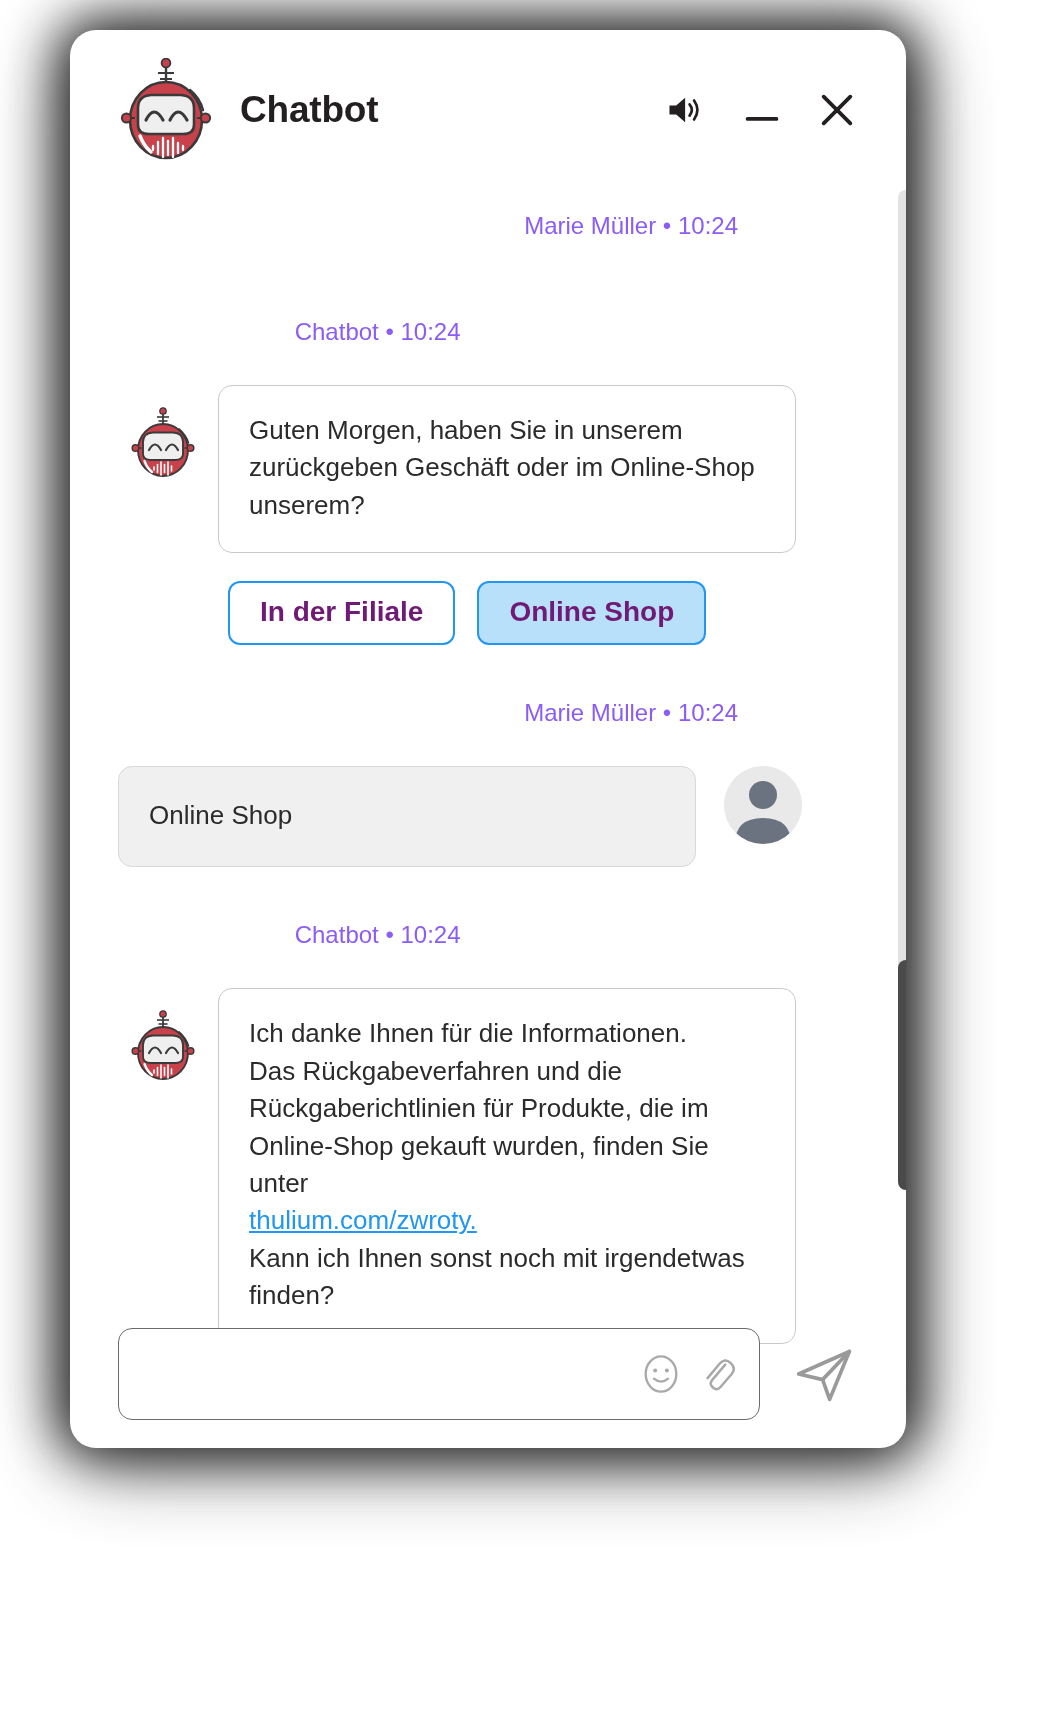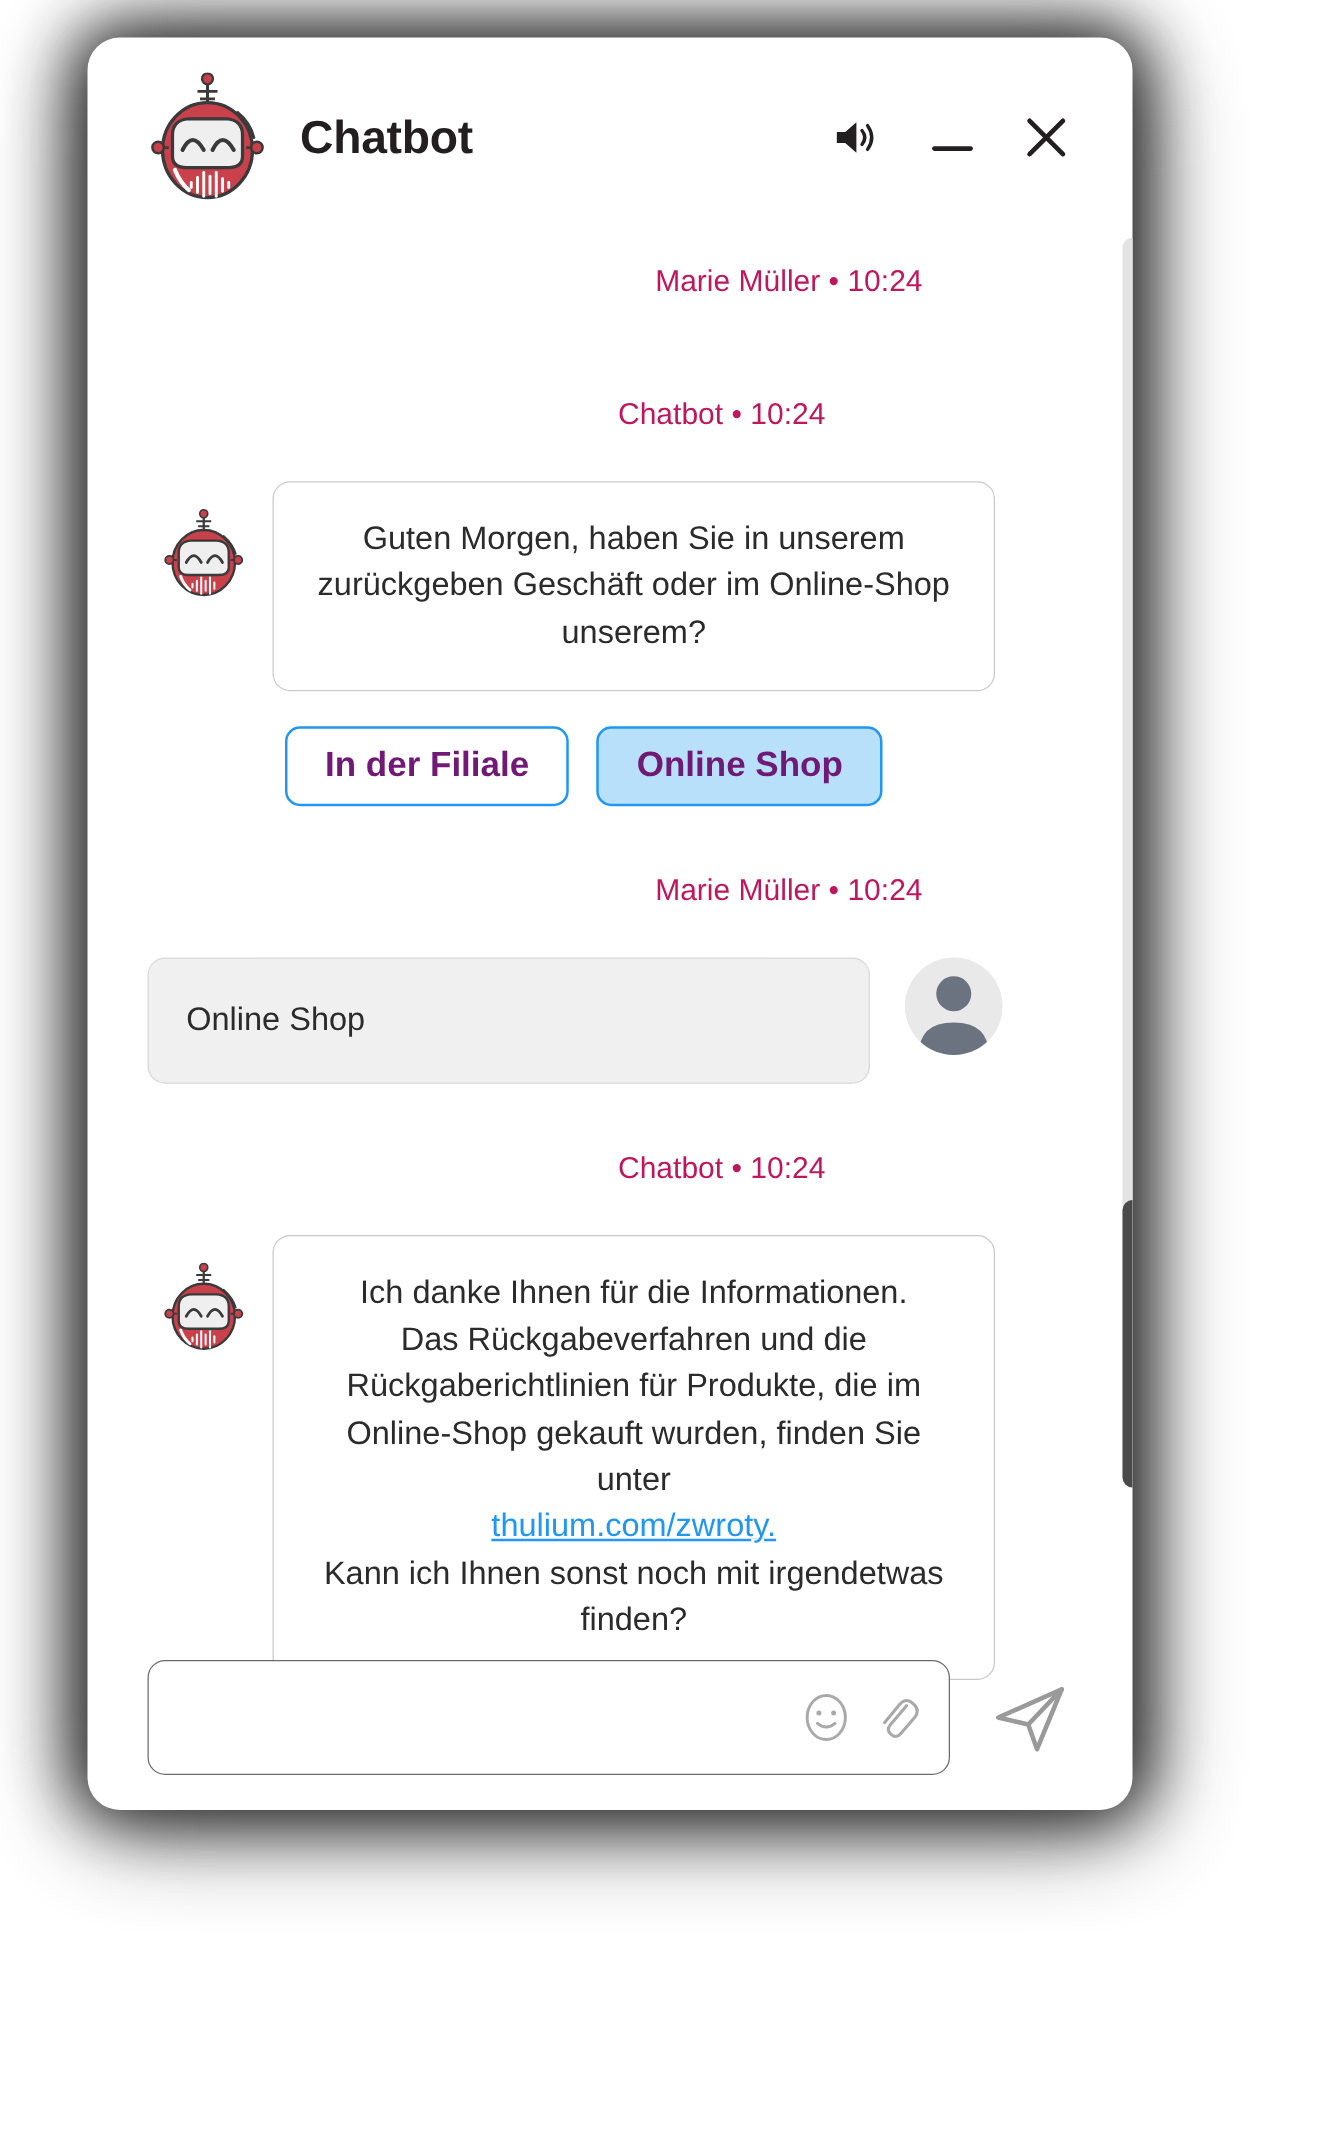--- a/index.html
+++ b/index.html
@@ -93,21 +93,21 @@
   #conversation {
     position: relative;
     padding: 0 46px 0 48px;
     box-sizing: border-box;
     height: 1110px;
   }
 
   .msg-group { position: relative; }
   .meta {
     font-size: 24px;
-    color: #be185d;
+    color: #8b5cf6;
     line-height: 1;
     white-space: pre;
   }
 
   
   .user-group { margin-bottom: 10px; }
   .user-meta {
     text-align: right;
     padding-right: 122px;
     margin-bottom: 17px;
@@ -133,21 +133,21 @@
     height: 78px;
     border-radius: 50%;
     background: #e9e9e9;
     margin-left: 28px;
     flex: 0 0 auto;
     overflow: hidden;
     position: relative;
   }
 
   
-  .bot-group { margin-bottom: 10px; text-align: center; }
+  .bot-group { margin-bottom: 10px; }
   .bot-meta {
     padding-left: 110px;
     margin-bottom: 17px;
   }
   .bot-row {
     display: flex;
     align-items: flex-start;
   }
   .bot-avatar {
     width: 66px;

